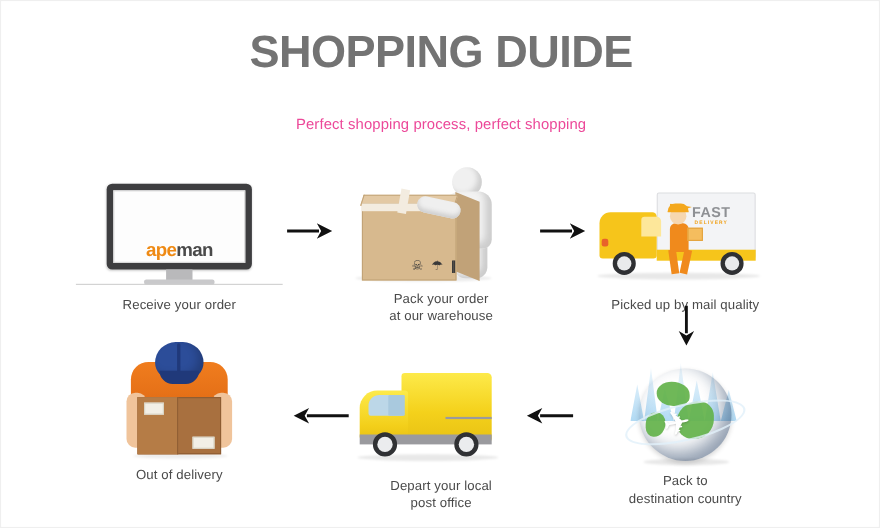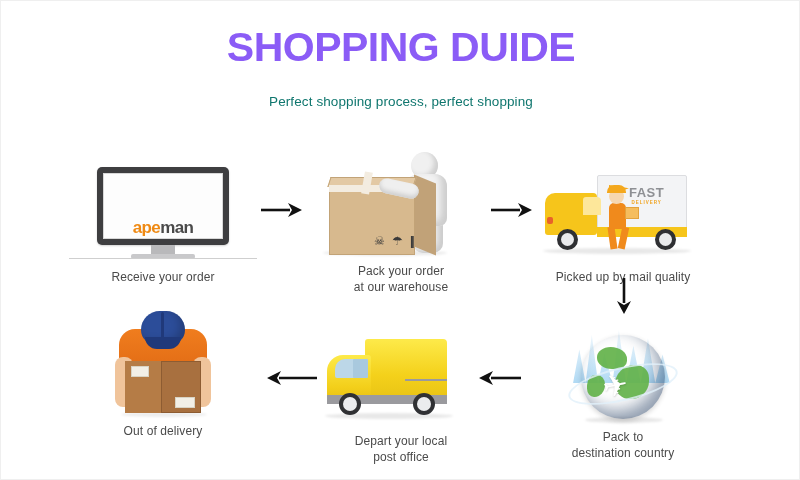--- a/index.html
+++ b/index.html
@@ -20,28 +20,28 @@
     overflow: hidden;
   }
 
   
   #header { position: absolute; top: 24px; left: 0; width: 800px; text-align: center; }
 
   #title {
     font-size: 41px;
     font-weight: bold;
     letter-spacing: -0.5px;
-    color: #8b5cf6;
+    color: #737373;
     line-height: 1.1;
   }
 
   #subtitle {
-    margin-top: 22px;
+    margin-top: 33px;
     font-size: 13.5px;
-    color: #0f766e;
+    color: #ec4899;
     line-height: 1.55;
     letter-spacing: 0.1px;
   }
 
   
   .step {
     position: absolute;
     width: 200px;
     text-align: center;
   }

